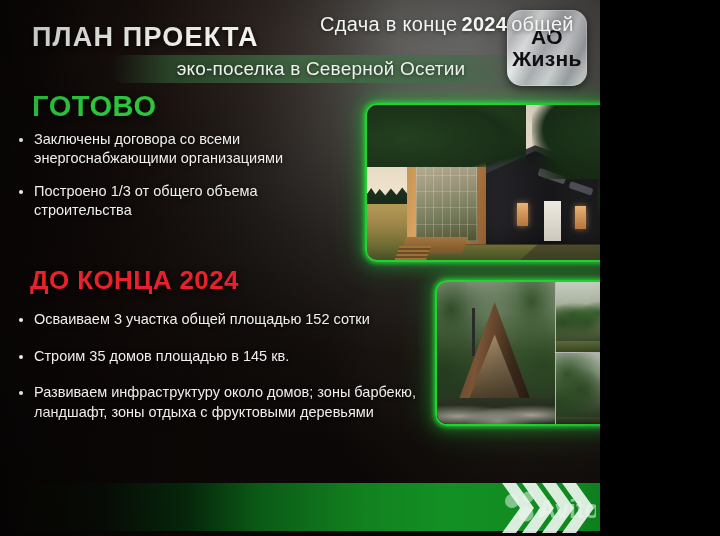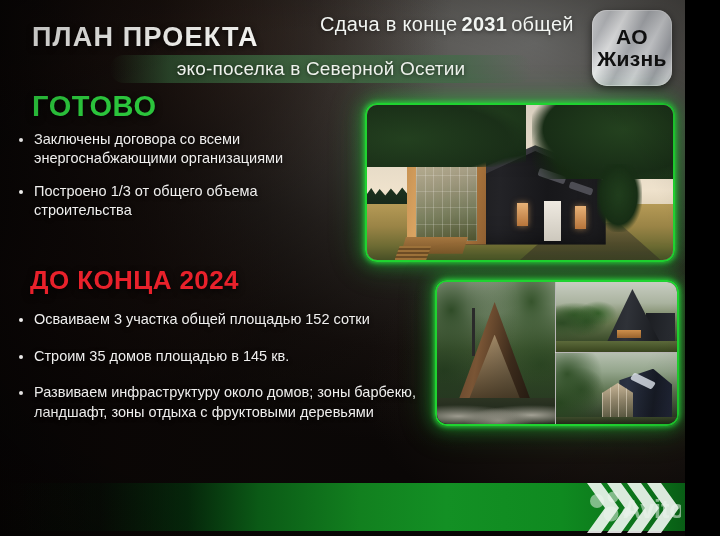--- a/index.html
+++ b/index.html
@@ -3,21 +3,21 @@
 <meta charset="utf-8">
 <title>План проекта эко-поселка</title>
 <style>
   html, body {
     margin: 0;
     padding: 0;
     background: #000;
   }
   #poster {
     position: relative;
-    width: 685px;
+    width: 600px;
     height: 536px;
     overflow: hidden;
     font-family: "Liberation Sans", "DejaVu Sans", sans-serif;
     background: #140d0b;
   }
   
   .bg-base {
     position: absolute; inset: 0;
     background:
       radial-gradient(140% 95% at 78% 8%, #6a6a68 0%, #4a4743 22%, #2b2724 42%, #140f0d 62%, #0a0706 80%),
@@ -480,21 +480,21 @@
       <div class="cell-sep-v"></div>
       <div class="cell-sep-h"></div>
     </div>
   </div>
 
   <div class="bg-vignette"></div>
 
   <div class="footer"></div>
   <div class="footer-text">
     <span class="reg">Сдача в конце</span>
-    <b>2031</b>
+    <b>2024</b>
     <span class="reg">общей</span>
   </div>
 
   <svg class="avito-mark" viewBox="0 0 96 54">
     <g fill="#ffffff" opacity="0.92">
       <polygon points="2,2 16,2 34,27 16,52 2,52 20,27"></polygon>
       <polygon points="22,2 36,2 54,27 36,52 22,52 40,27"></polygon>
       <polygon points="42,2 56,2 74,27 56,52 42,52 60,27"></polygon>
       <polygon points="62,2 76,2 94,27 76,52 62,52 80,27"></polygon>
     </g>

